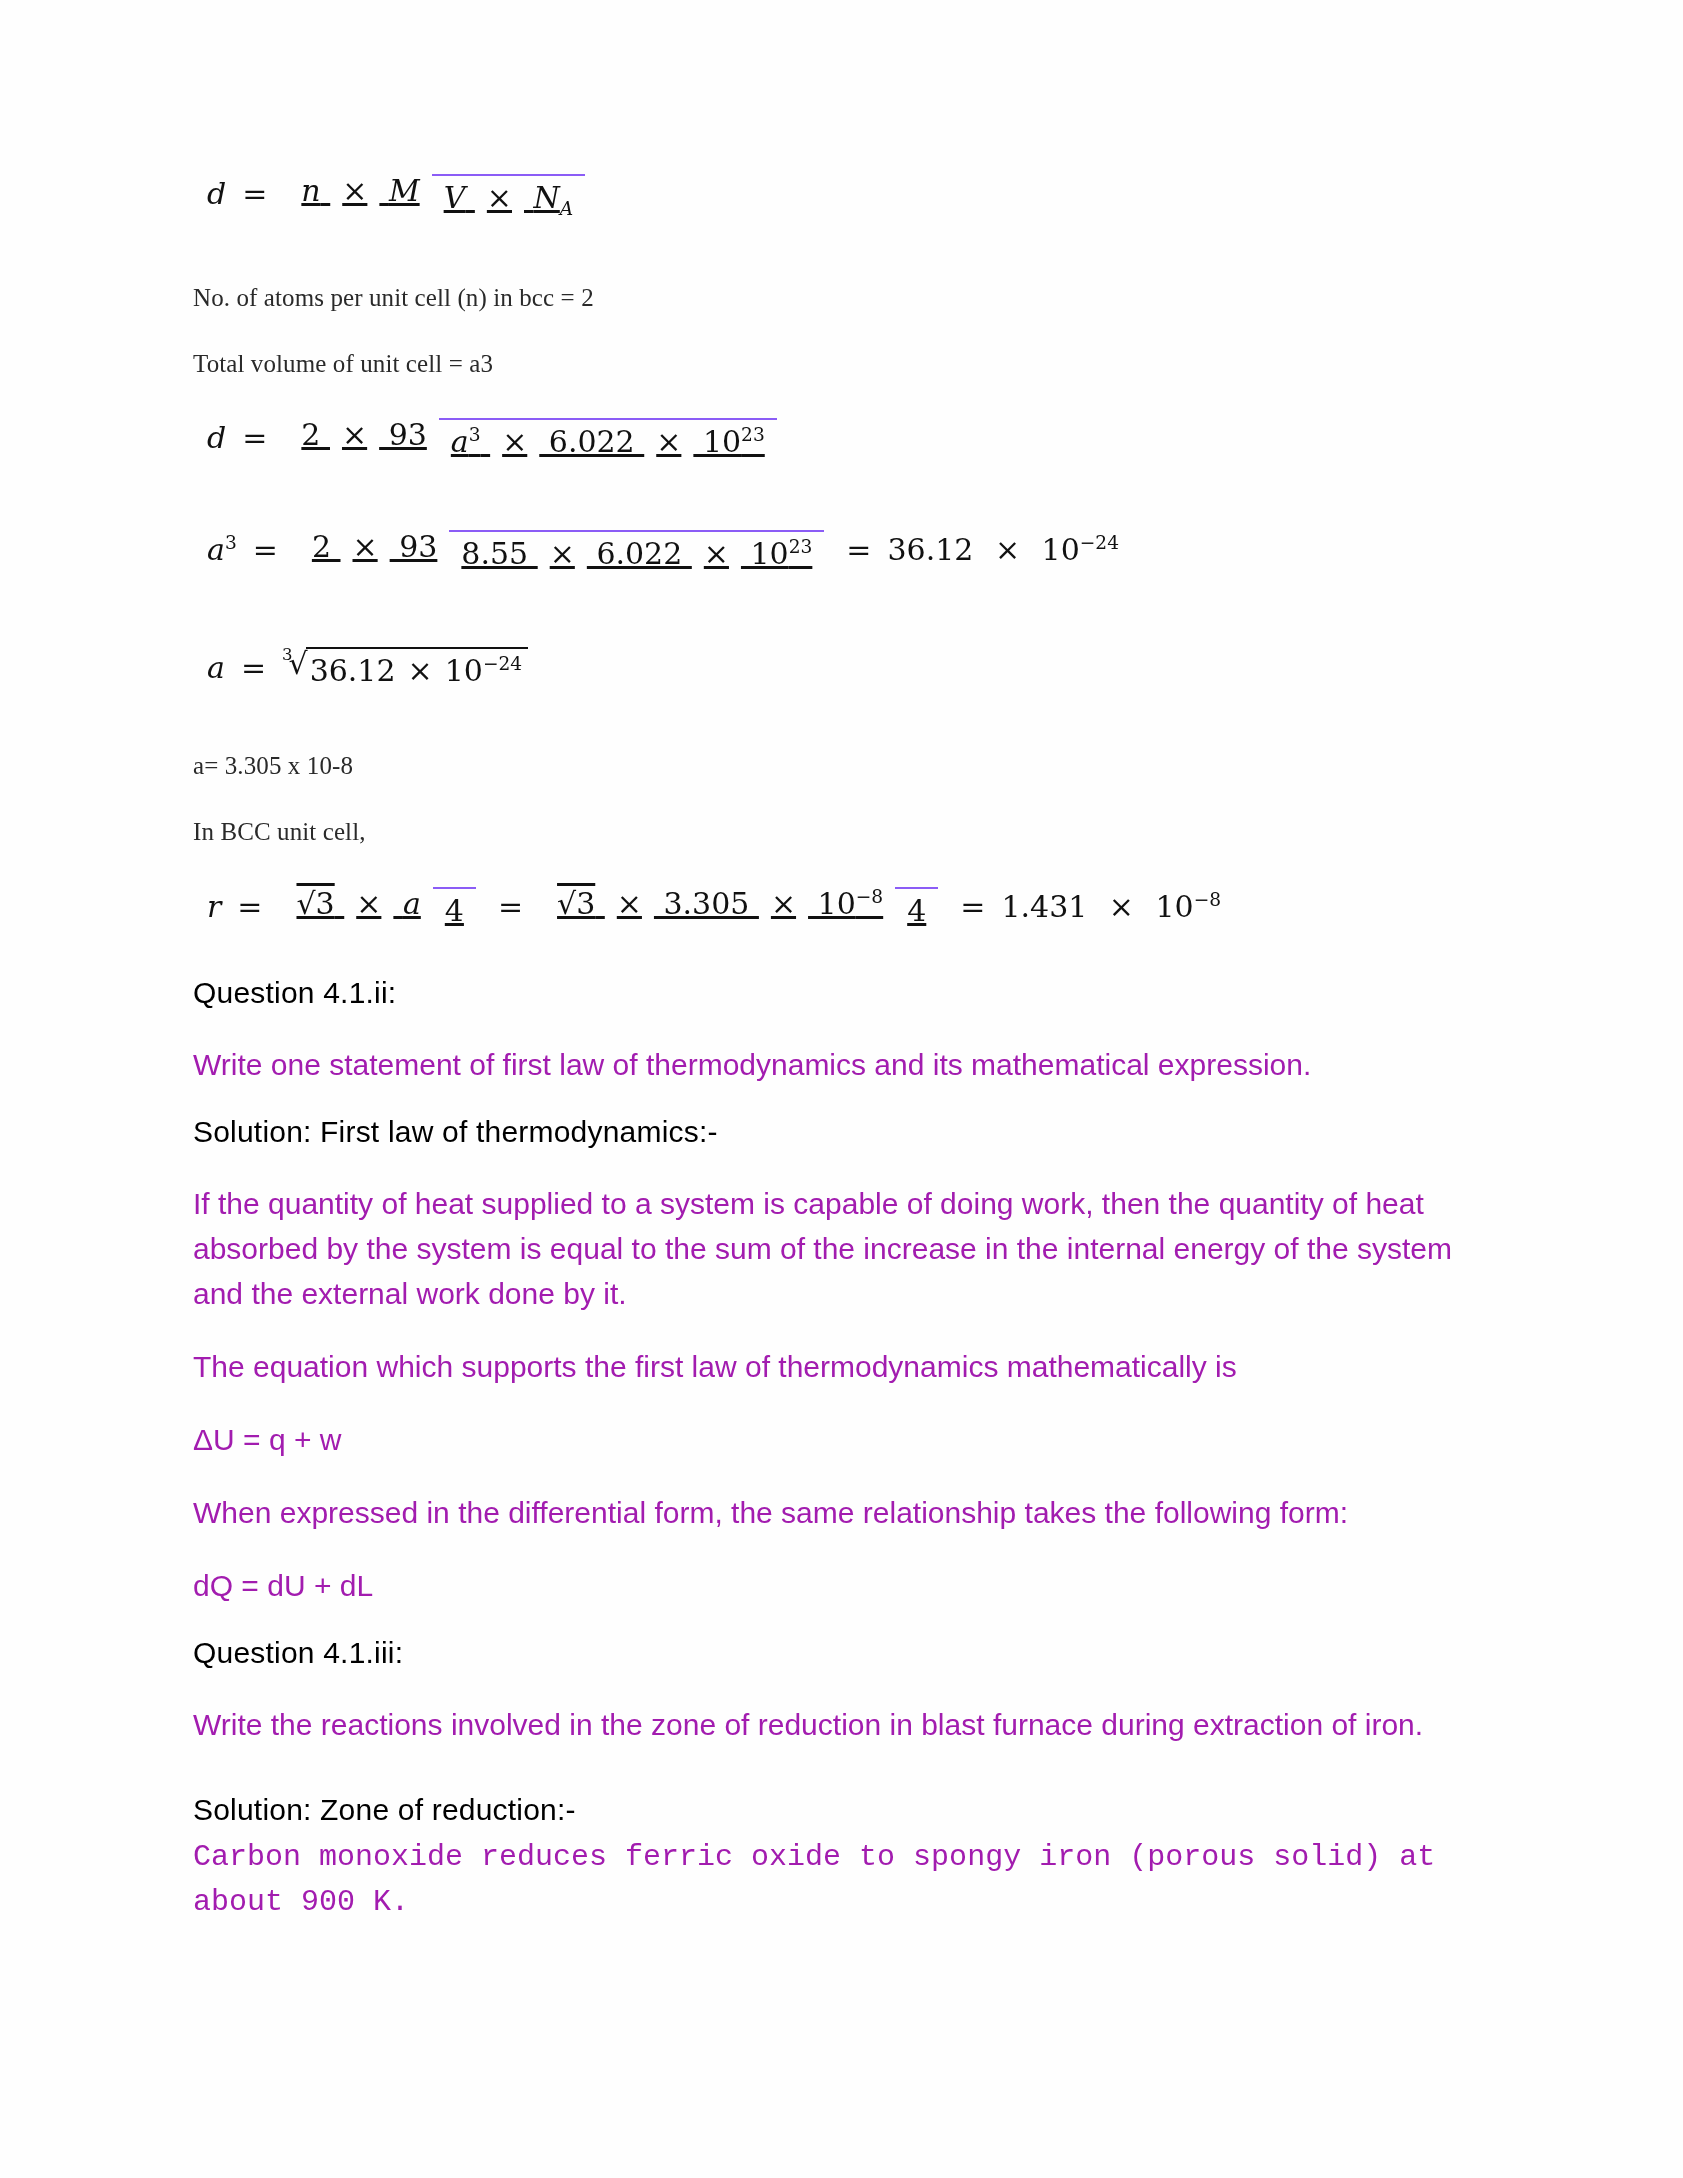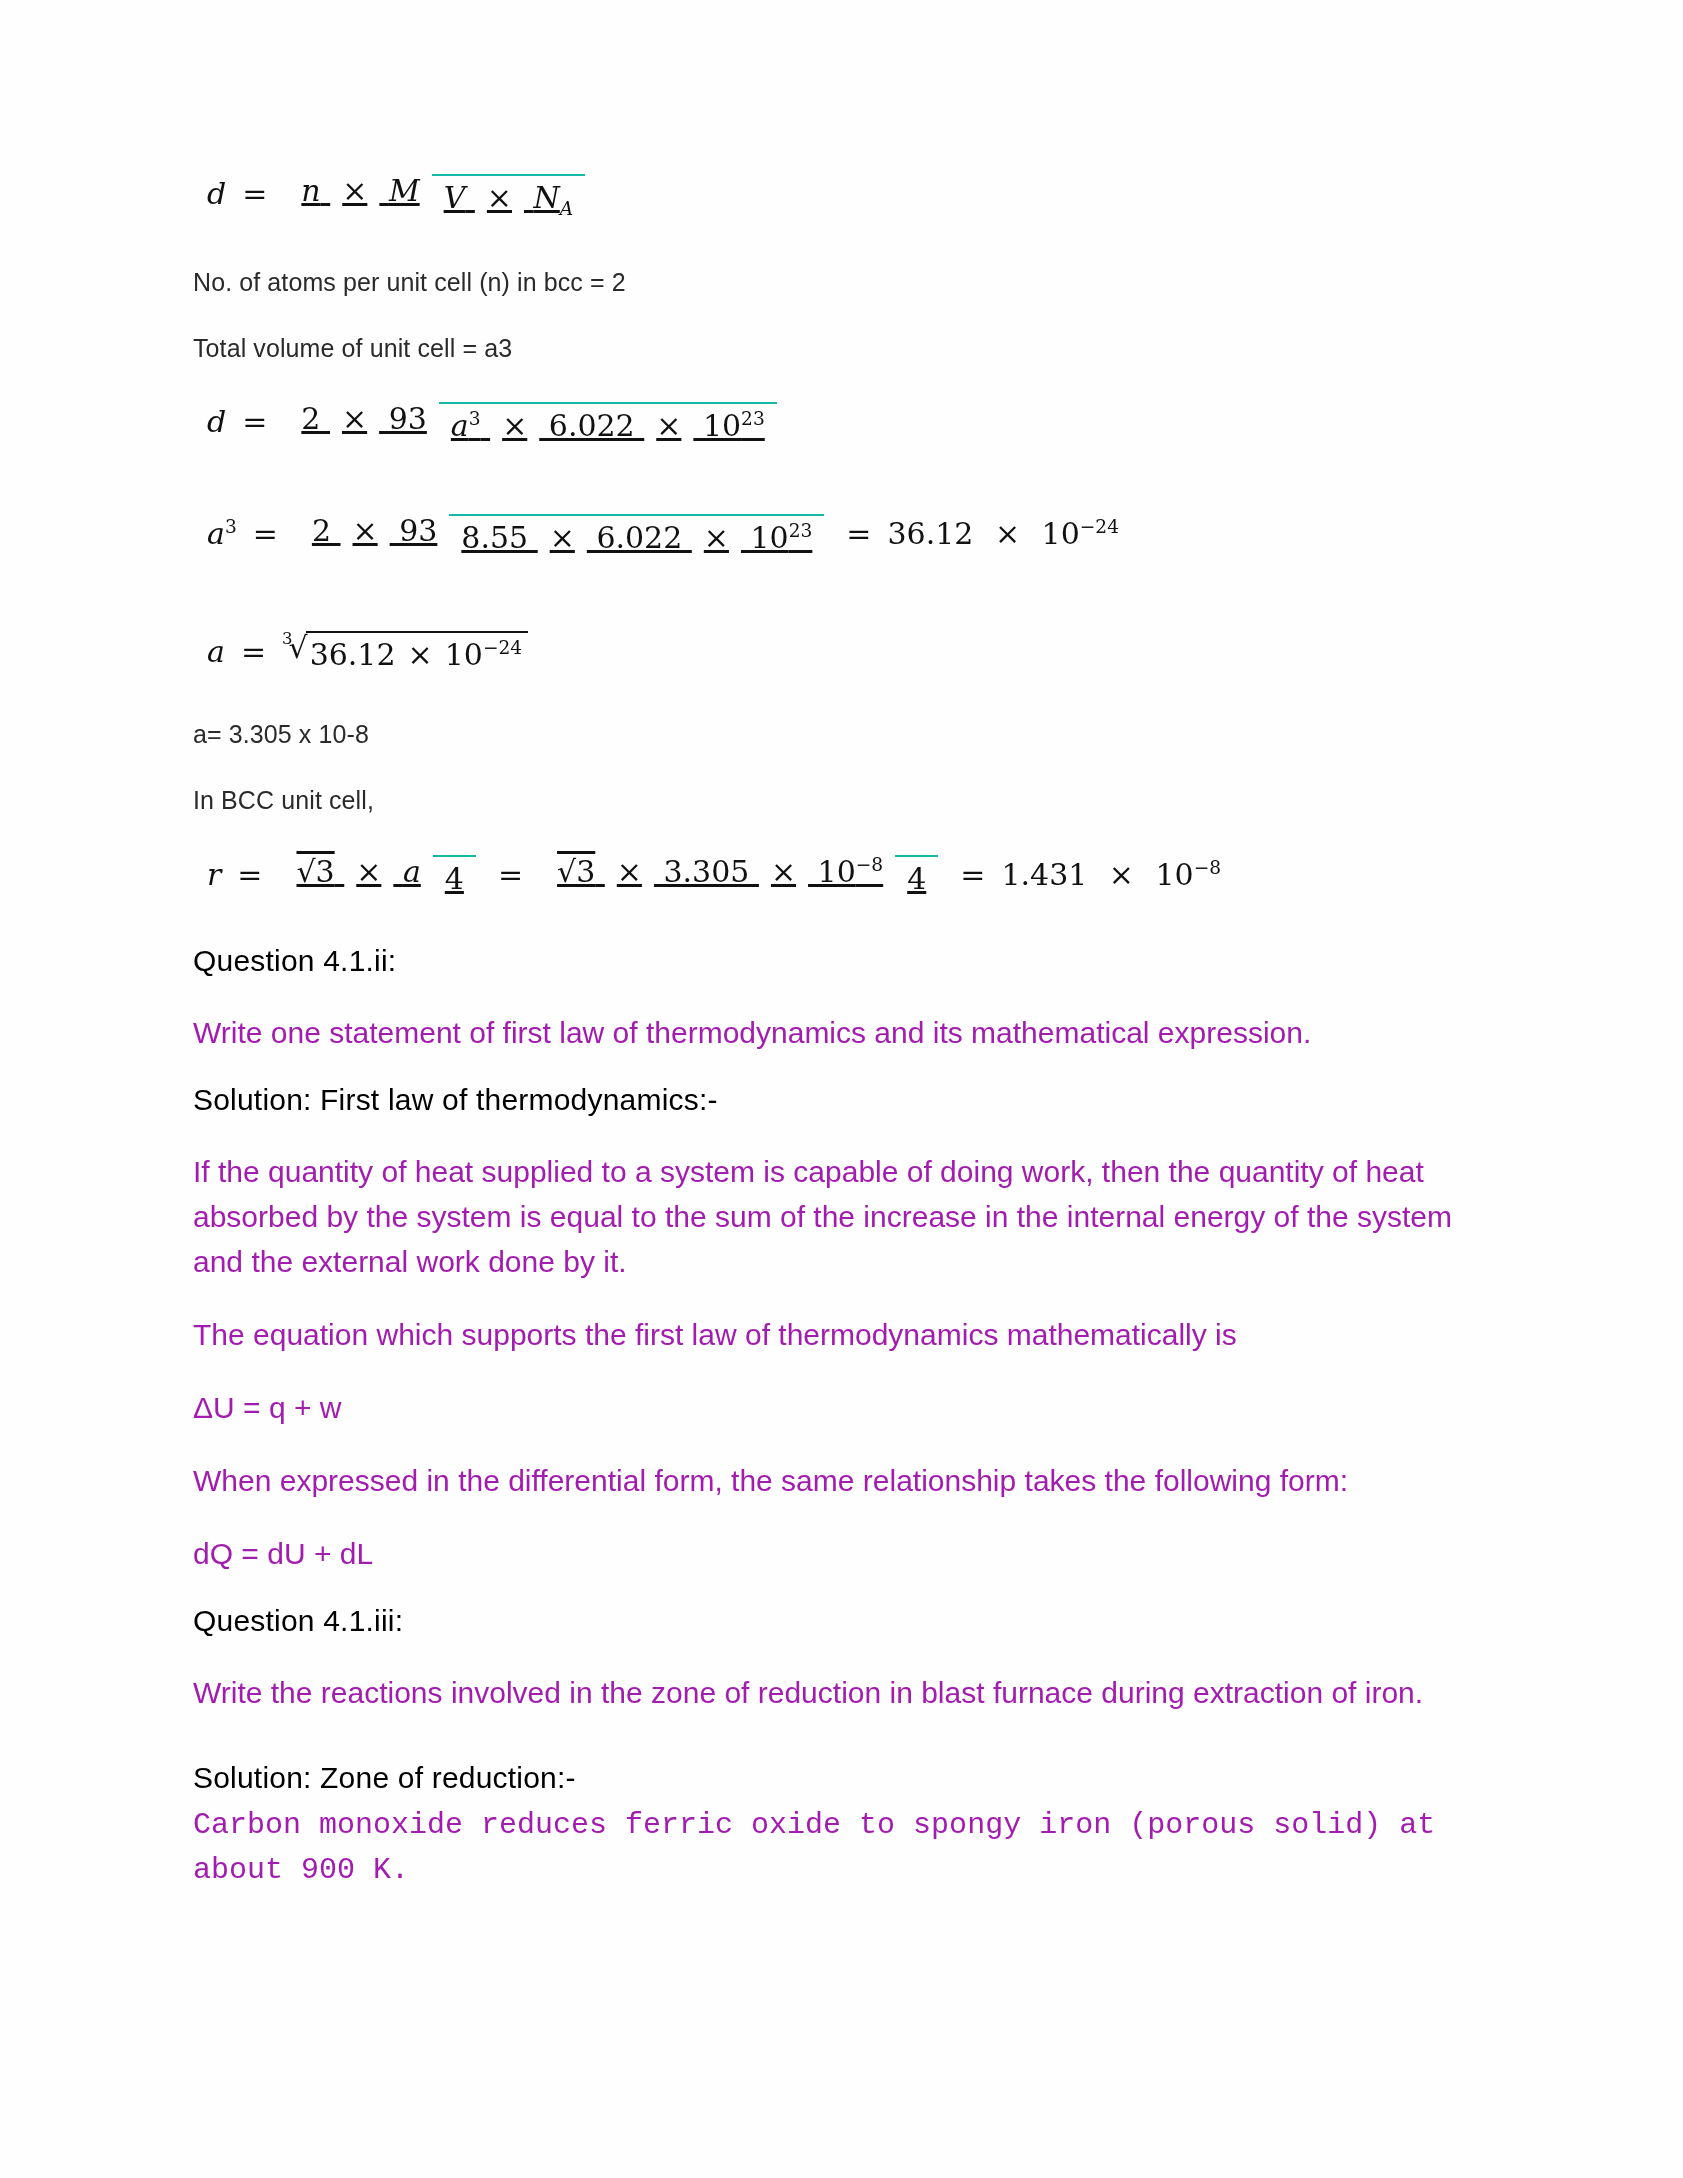--- a/index.html
+++ b/index.html
@@ -31,22 +31,23 @@
     top: 168px;
     width: 1287px;
   }
 
   
   .plain {
     font-size: 25px;
     line-height: 1.45;
     color: #2a2a2a;
     letter-spacing: 0.1px;
-    margin: 0 0 30px 0;
+    margin: 16px 0 30px 0;
     font-weight: 400;
+    font-family: Liberation Serif, serif;
   }
   .body-text {
     font-size: 30px;
     line-height: 1.5;
     color: #a21caf;
     margin: 0 0 28px 0;
     font-weight: 400;
   }
   .heading {
     font-size: 30px;
@@ -78,21 +79,21 @@
     vertical-align: middle;
     margin: 6px 6px;
     text-decoration: underline;
   }
   .frac .num {
     padding: 0 12px 6px 12px;
     line-height: 1.05;
   }
   .frac .den {
     padding: 6px 12px 0 12px;
-    border-top: 2px solid #14b8a6;
+    border-top: 2px solid #8b5cf6;
     line-height: 1.05;
     text-align: center;
   }
   sup.exp {
     font-size: 0.62em;
     vertical-align: super;
     line-height: 0;
   }
   sub.sub {
     font-size: 0.62em;

